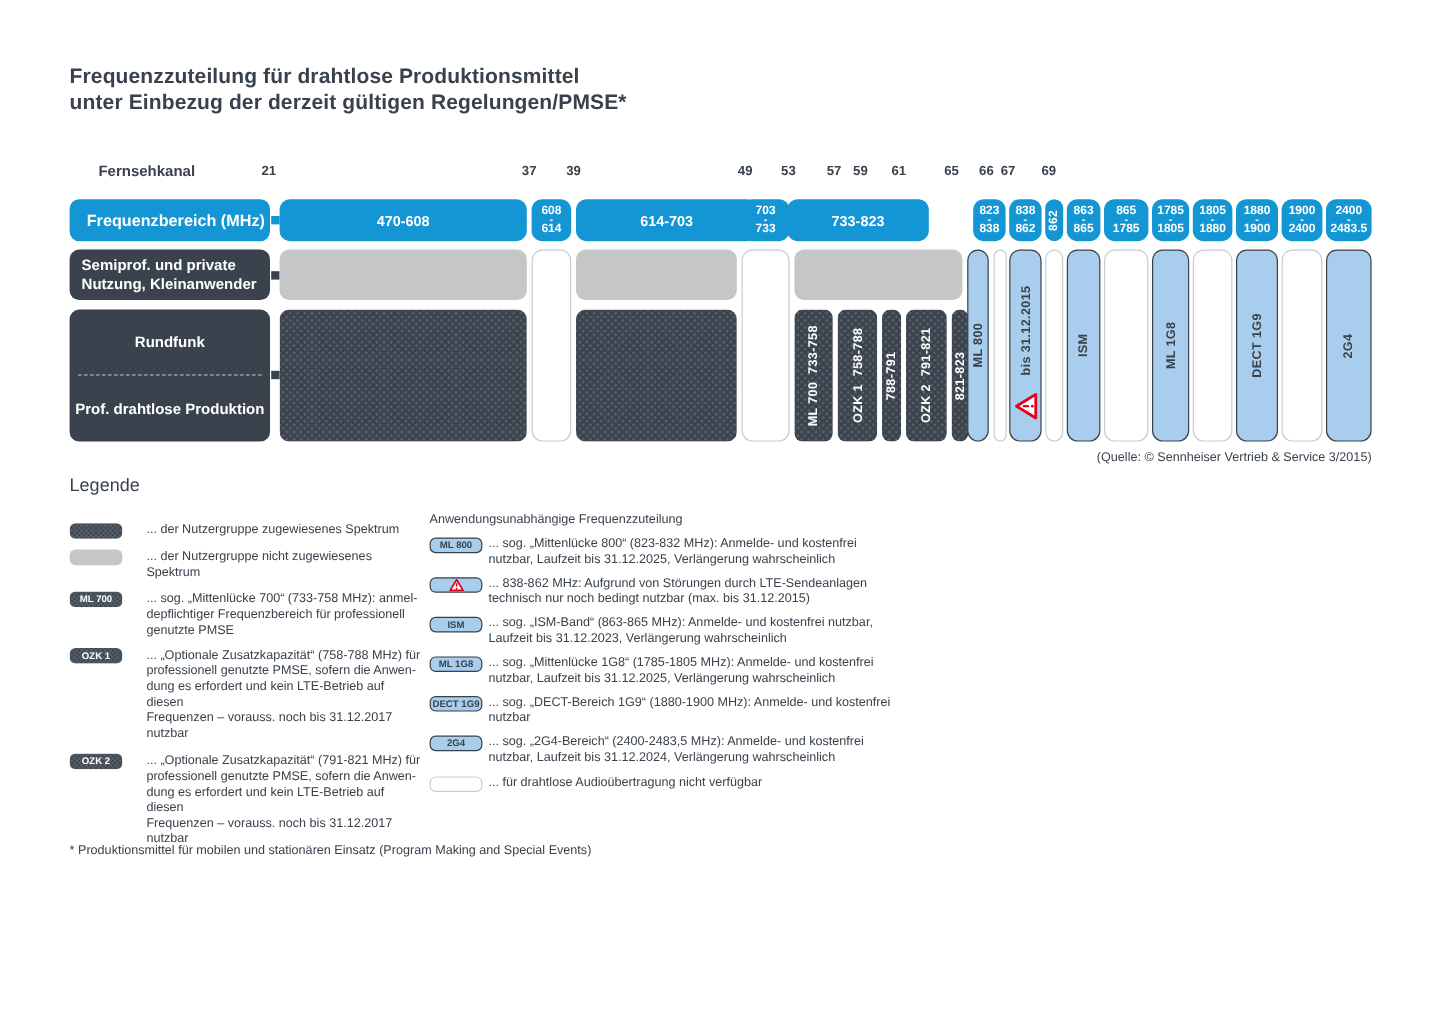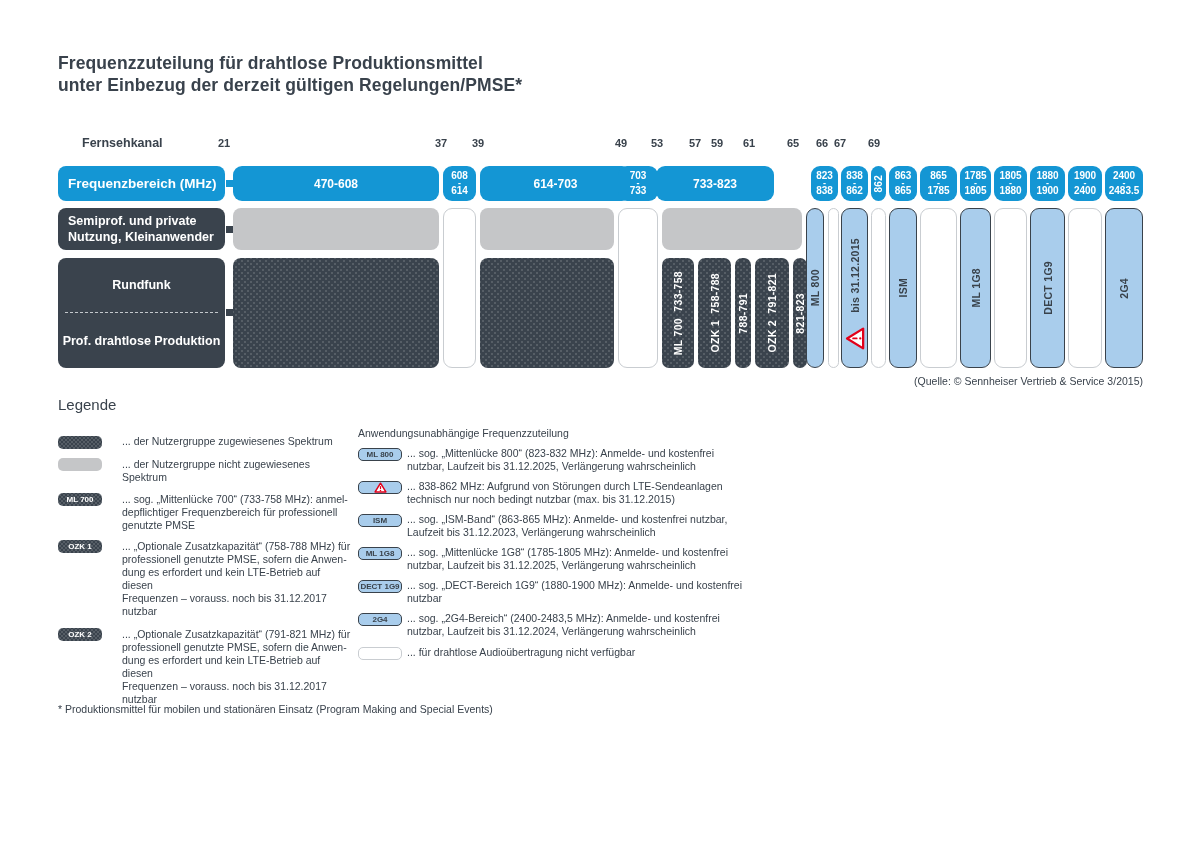--- a/index.html
+++ b/index.html
@@ -8,21 +8,21 @@
   .stage { position: relative; width: 1200px; height: 846px; background: #fff; overflow: hidden; }
 
   
   .title { position: absolute; left: 58px; top: 53px; font-size: 17.5px; font-weight: bold; line-height: 21.5px; color: #39424c; letter-spacing: 0.1px; }
 
   
   .fernsehkanal { position: absolute; left: 66px; top: 136px; font-size: 12.5px; font-weight: bold; margin-left: 16px; }
   .ch { position: absolute; top: 137px; transform: translateX(-50%); font-size: 11px; font-weight: bold; color: #39424c; }
 
   
-  .rowlabel { position: absolute; left: 58px; width: 167px; border-radius: 8px; color: #fff; font-weight: bold; }
+  .rowlabel { position: absolute; left: 58px; width: 167px; border-radius: 8px; color: #fff; font-weight: bold; justify-content: center; }
   .rl-freq { top: 166px; height: 35px; background: #1496d4; display: flex; align-items: center; padding-left: 10px; font-size: 13.5px; }
   .rl-semi { top: 208px; height: 42px; background: #3a434d; display: flex; flex-direction: column; justify-content: center; padding-left: 10px; font-size: 12.5px; line-height: 16px; }
   .rl-rund { top: 258px; height: 110px; background: #3a434d; font-size: 12.5px; }
   .rl-rund .half { position: absolute; left: 0; right: 0; display: flex; align-items: center; justify-content: center; }
   .rl-rund .h-top { top: 0; height: 54px; }
   .rl-rund .h-bot { top: 55px; height: 55px; }
   .rund-divider { position: absolute; top: 54px; left: 7px; right: 7px; border-top: 1.5px dashed #c3c8cc; }
 
   .connector { position: absolute; width: 7px; height: 7px; }
 

